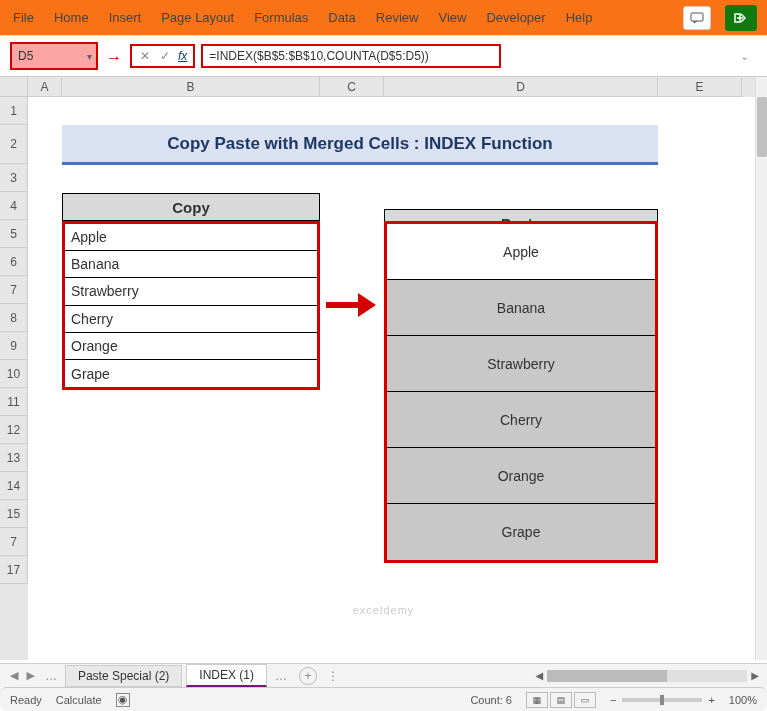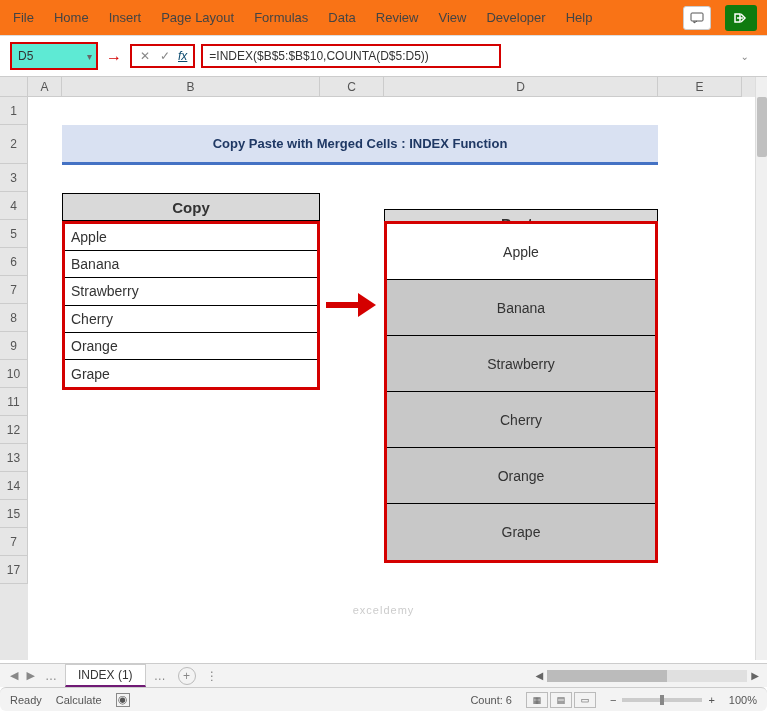--- a/index.html
+++ b/index.html
@@ -3,42 +3,42 @@
 <meta charset="utf-8">
 <style>
 * { box-sizing: border-box; margin: 0; padding: 0; }
 body { font-family: "Segoe UI", Tahoma, sans-serif; font-size: 12px; background: #fff; color: #333; width: 767px; height: 711px; overflow: hidden; position: relative; }
 .ribbon { display: flex; align-items: center; padding: 4px 10px; background: #f97316; border-bottom: 1px solid #ddd; height: 36px; gap: 14px; }
 .ribbon-item { font-size: 13px; color: #444; cursor: pointer; padding: 4px 3px; }
 .ribbon-spacer { flex: 1; }
 .comment-btn { width: 28px; height: 24px; border: 1px solid #ccc; border-radius: 3px; display: flex; align-items: center; justify-content: center; background: #fff; cursor: pointer; }
 .share-btn { width: 32px; height: 26px; background: #0f7b0f; border-radius: 3px; display: flex; align-items: center; justify-content: center; cursor: pointer; }
 .formula-row { display: flex; align-items: center; padding: 6px 10px; gap: 6px; height: 40px; }
-.name-box { width: 88px; height: 24px; border: 2.5px solid #d40000; display: flex; align-items: center; padding: 12px 6px; background: #5eead4; position: relative; }
+.name-box { width: 88px; height: 24px; border: 2.5px solid #d40000; display: flex; align-items: center; padding: 12px 6px; background: #fca5a5; position: relative; }
 .name-box .chev { position: absolute; right: 4px; color: #666; font-size: 10px; }
 .fb-btn { width: 18px; height: 18px; color: #888; display: flex; align-items: center; justify-content: center; font-size: 12px; }
 .fx-lbl { font-style: italic; font-size: 12px; color: #0c4a6e; padding: 0 2px; text-decoration: underline; }
 .fb-group { display: flex; align-items: center; border: 2.5px solid #d40000; height: 24px; padding: 0 4px; gap: 2px; }
 .formula-box { border: 2.5px solid #d40000; height: 24px; flex: 0 0 300px; display: flex; align-items: center; padding: 0 6px; background: #fff; }
 .arrow-red { color: #d40000; font-size: 16px; font-weight: bold; margin: 0 2px; }
 .fb-expand { margin-left: auto; color: #888; font-size: 10px; padding-right: 8px; }
 .grid-wrap { position: relative; height: 584px; overflow: hidden; border-top: 1px solid #ccc; }
 .col-hdrs { display: flex; position: absolute; top: 0; left: 0; right: 12px; height: 20px; background: #e6e6e6; }
 .corner { width: 28px; border-right: 1px solid #ccc; border-bottom: 1px solid #ccc; background: #e6e6e6; }
 .col-hdr { border-right: 1px solid #ccc; border-bottom: 1px solid #ccc; text-align: center; line-height: 20px; font-size: 12px; color: #555; background: #e6e6e6; }
 .col-A { width: 34px; }
 .col-B { width: 258px; }
 .col-C { width: 64px; }
 .col-D { width: 274px; }
 .col-E { width: 84px; }
 .row-hdrs { position: absolute; top: 20px; left: 0; width: 28px; bottom: 0; background: #e6e6e6; }
 .row-hdr { height: 28px; border-bottom: 1px solid #ccc; border-right: 1px solid #ccc; text-align: center; line-height: 28px; font-size: 12px; color: #555; }
 .row-hdr.tall { height: 39px; line-height: 39px; }
 .cells { position: absolute; top: 20px; left: 28px; right: 12px; bottom: 0; background: #fff; }
-.title-cell { position: absolute; top: 28px; left: 34px; width: 596px; height: 40px; background: #d9e1f2; border-bottom: 3px solid #4472c4; display: flex; align-items: center; justify-content: center; font-size: 13px; font-weight: bold; color: #1f3864; }
+.title-cell { position: absolute; top: 28px; left: 34px; width: 596px; height: 40px; background: #d9e1f2; border-bottom: 3px solid #4472c4; display: flex; align-items: center; justify-content: center; font-size: 17px; font-weight: bold; color: #1f3864; }
 .hdr-copy { position: absolute; top: 96px; left: 34px; width: 258px; height: 28px; background: #d9d9d9; border: 1px solid #000; display: flex; align-items: center; justify-content: center; font-weight: bold; font-size: 15px; }
 .hdr-paste { position: absolute; top: 112px; left: 356px; width: 274px; height: 28px; background: #d9d9d9; border: 1px solid #000; display: flex; align-items: center; justify-content: center; font-weight: bold; font-size: 15px; }
 .copy-box { position: absolute; top: 124px; left: 34px; width: 258px; border: 3px solid #d40000; }
 .copy-cell { height: 27.2px; border-bottom: 1px solid #000; padding: 0 6px; display: flex; align-items: center; font-size: 14px; background: #fff; }
 .copy-cell:last-child { border-bottom: none; }
 .paste-box { position: absolute; top: 124px; left: 356px; width: 274px; border: 3px solid #d40000; }
 .paste-cell { height: 56px; border-bottom: 1px solid #000; display: flex; align-items: center; justify-content: center; font-size: 14px; background: #c8c8c8; }
 .paste-cell.first { background: #fff; }
 .paste-cell:last-child { border-bottom: none; }
 .big-arrow { position: absolute; top: 196px; left: 298px; width: 52px; height: 24px; }
@@ -167,20 +167,21 @@
   <div class="vscroll">
     <div class="thumb"></div>
   </div>
   <div class="watermark">exceldemy</div>
 </div>
 
 <div class="tabs-row">
   <span class="tab-nav">◀</span>
   <span class="tab-nav">▶</span>
   <span class="tab-dots">…</span>
+  <div class="sheet-tab">Paste Special (2)</div>
   <div class="sheet-tab active">INDEX (1)</div>
   <span class="tab-dots">…</span>
   <div class="tab-add">+</div>
   <span style="color:#888;margin-left:6px">⋮</span>
   <div class="hscroll">
     <span class="btn">◀</span>
     <div class="track">
         <div class="thumb"></div>
       </div>
     <span class="btn">▶</span>

